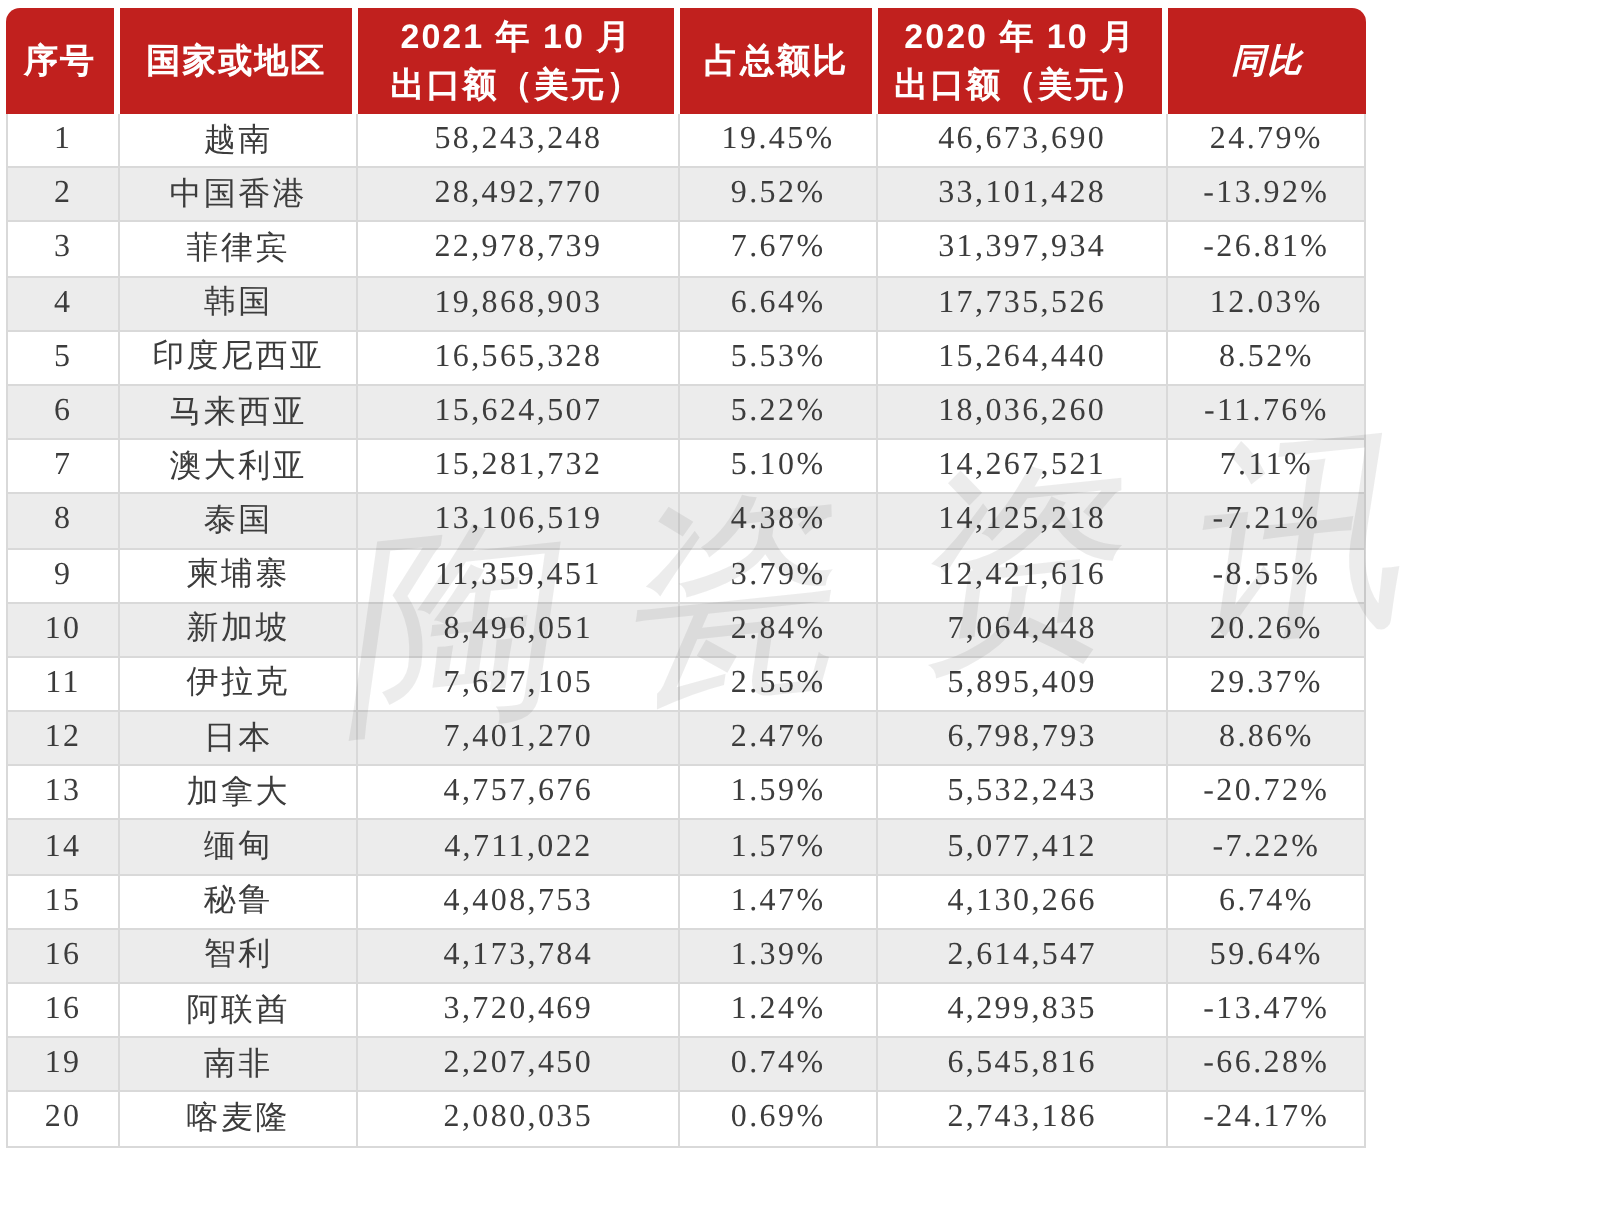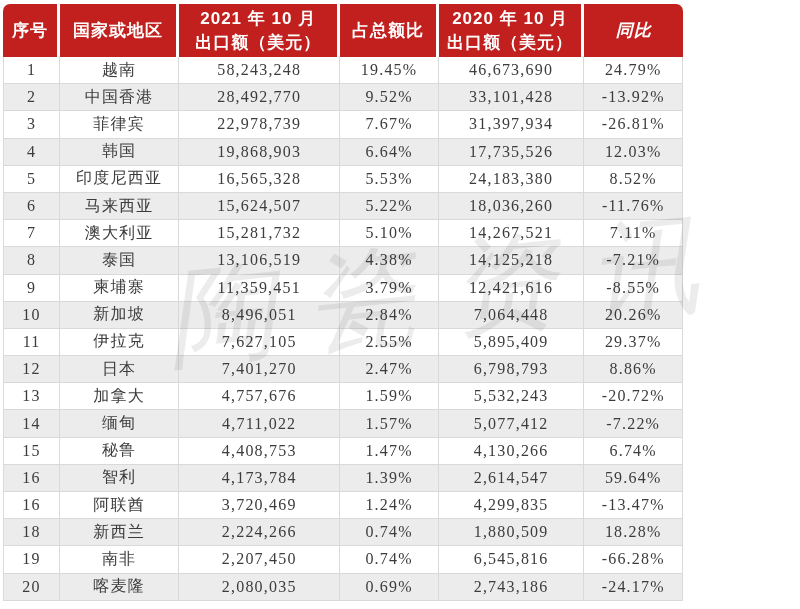--- a/index.html
+++ b/index.html
@@ -150,21 +150,21 @@
           <td>19,868,903</td>
           <td>6.64%</td>
           <td>17,735,526</td>
           <td>12.03%</td>
         </tr>
         <tr>
           <td>5</td>
           <td>印度尼西亚</td>
           <td>16,565,328</td>
           <td>5.53%</td>
-          <td>24,183,380</td>
+          <td>15,264,440</td>
           <td>8.52%</td>
         </tr>
         <tr>
           <td>6</td>
           <td>马来西亚</td>
           <td>15,624,507</td>
           <td>5.22%</td>
           <td>18,036,260</td>
           <td>-11.76%</td>
         </tr>
@@ -250,28 +250,20 @@
         </tr>
         <tr>
           <td>16</td>
           <td>阿联酋</td>
           <td>3,720,469</td>
           <td>1.24%</td>
           <td>4,299,835</td>
           <td>-13.47%</td>
         </tr>
         <tr>
-          <td>18</td>
-          <td>新西兰</td>
-          <td>2,224,266</td>
-          <td>0.74%</td>
-          <td>1,880,509</td>
-          <td>18.28%</td>
-        </tr>
-        <tr>
           <td>19</td>
           <td>南非</td>
           <td>2,207,450</td>
           <td>0.74%</td>
           <td>6,545,816</td>
           <td>-66.28%</td>
         </tr>
         <tr>
           <td>20</td>
           <td>喀麦隆</td>

